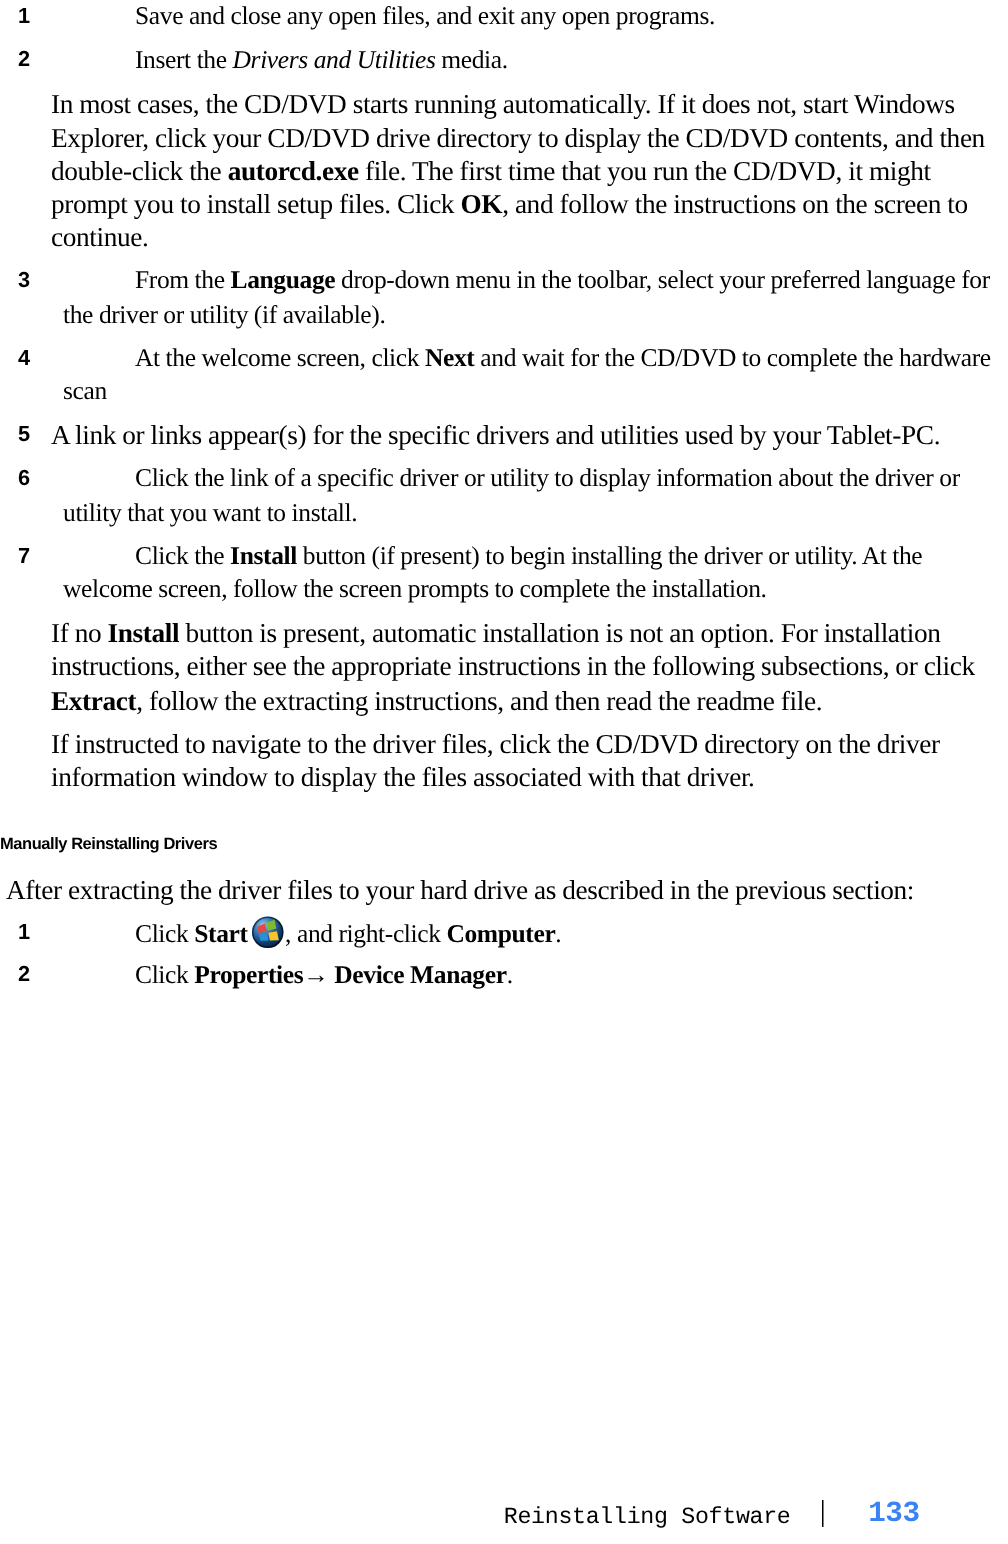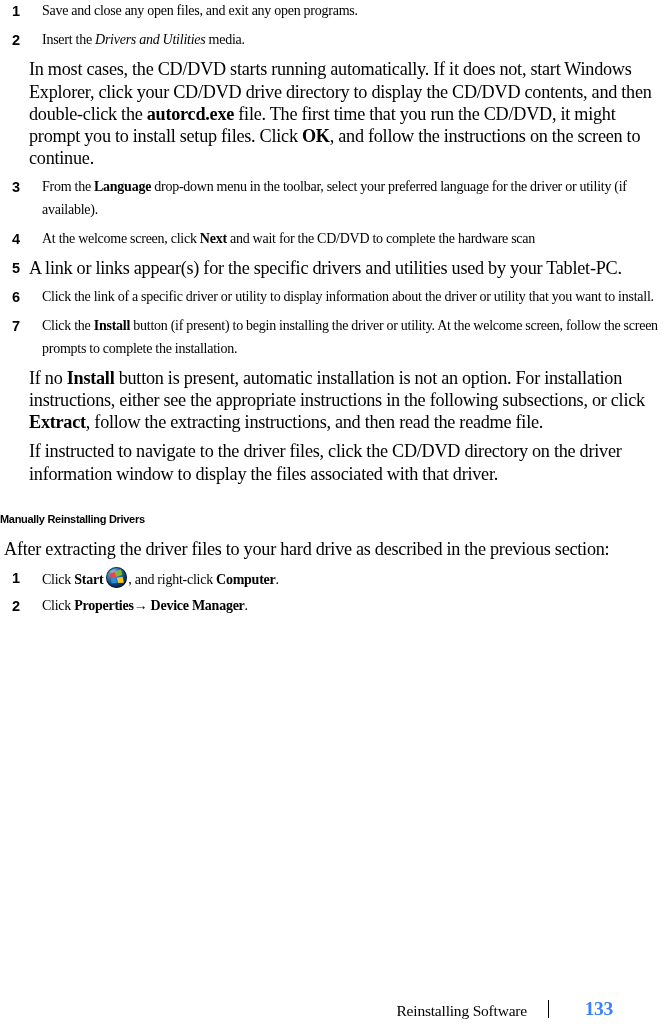--- a/index.html
+++ b/index.html
@@ -43,30 +43,31 @@
     top: 0;
     width: 14px;
     text-align: left;
     font-family: "Liberation Sans Narrow", "Liberation Sans", sans-serif;
     font-weight: bold;
     font-size: 14.5px;
     line-height: 22px;
     letter-spacing: -0.2px;
   }
   .step-body {
-    font-size: 14px;
+    font-size: 17px;
     line-height: 22.2px;
     letter-spacing: -0.25px;
     word-spacing: -0.1px;
+    margin-left: 48px;
   }
 
   
   .cont {
-    margin: 7px 0 2px 0;
-    padding-left: 29px;
+    margin: 7px 0 2px 16px;
+    padding-left: 18px;
     font-size: 18.2px;
     line-height: 22.2px;
     letter-spacing: -0.25px;
     word-spacing: -0.1px;
   }
 
   
   .para {
     margin: 0;
     padding-left: 4px;
@@ -111,21 +112,21 @@
   }
   .winorb svg { position: absolute; left: 0; top: 0; }
 
   
   #footer {
     position: absolute;
     left: 0;
     top: 1000px;
     width: 619px;
     height: 26px;
-    font-family: Liberation Serif, serif;
+    font-family: Liberation Mono, monospace;
     font-size: 15.5px;
     letter-spacing: -0.2px;
   }
   #footer .ft-title {
     position: absolute;
     right: 92px;
     top: 2px;
     font-weight: normal;
     white-space: nowrap;
     color: #000;

